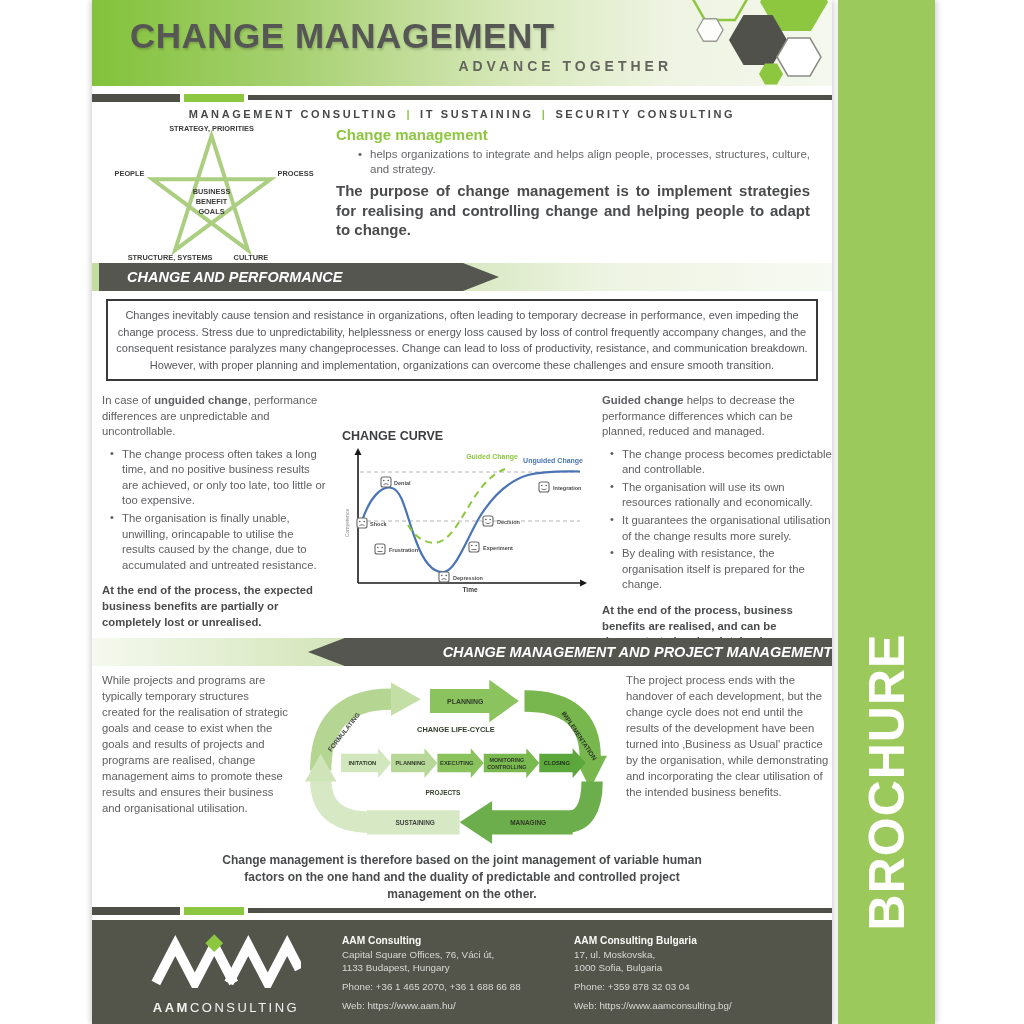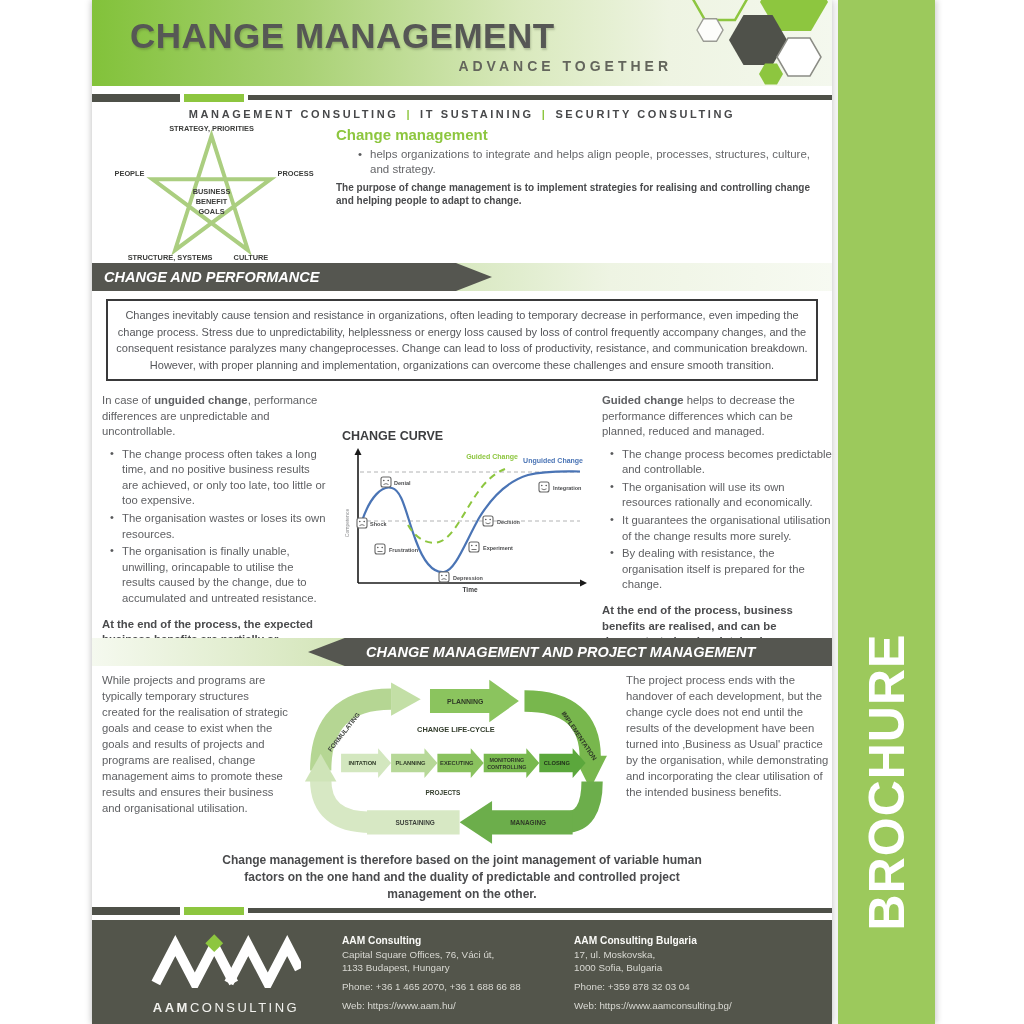--- a/index.html
+++ b/index.html
@@ -45,32 +45,32 @@
   }
   .services .sep { color:#8dc63f; padding:0 8px; font-weight:bold; }
   
   .intro { flex:none; display:flex; height:140px; padding:2px 12px 0 6px; }
   .intro-star { flex:none; width:228px; }
   .intro-text { flex:1; padding:4px 10px 0 10px; }
   .intro-text h2 { color:#8dc63f; font-size:15px; font-weight:bold; margin-bottom:4px; }
   .intro-text ul { list-style:none; margin-left:22px; }
   .intro-text li { position:relative; padding-left:12px; font-size:11.5px; line-height:1.28; color:#66676a; text-align:justify; }
   .intro-text li::before { content:"\2022"; position:absolute; left:0; top:0; color:#58595b; }
-  .purpose { margin-top:5px; font-size:10px; font-weight:bold; color:#4a4b4d; line-height:1.3; text-align:justify; }
+  .purpose { margin-top:5px; font-size:15px; font-weight:bold; color:#4a4b4d; line-height:1.3; text-align:justify; }
   
   .banner-row { flex:none; height:28px; position:relative; }
   .row1 { margin-top:3px; background:linear-gradient(to right,#c3dda0 30%,#eef4e3 70%,#f7faf2 100%); }
   .row2 { margin-top:5px; background:linear-gradient(to right,#f5f9ef 0%,#cbe0ab 42%); }
   .banner {
     position:absolute; top:0; height:28px; background:#555650;
     color:#fff; font-size:14.5px; font-style:italic; font-weight:bold;
     display:flex; align-items:center;
   }
-  .row1 .banner { left:0; width:400px; padding-left:12px; clip-path:polygon(0 0,91% 0,100% 50%,91% 100%,0 100%); }
-  .row2 .banner { right:0; width:524px; padding-left:58px; clip-path:polygon(0 50%,7% 0,100% 0,100% 100%,7% 100%); }
+  .row1 .banner { left:7px; width:400px; padding-left:28px; clip-path:polygon(0 0,91% 0,100% 50%,91% 100%,0 100%); }
+  .row2 .banner { right:0; width:524px; padding-left:58px; clip-path:polygon(0 50%,7% 0,100% 0,100% 100%,7% 100%);justify-content:flex-end; }
   
   .textbox {
     flex:none; margin:8px 14px 0 14px; border:2px solid #39393a;
     padding:6px 8px; font-size:11px; line-height:1.5; text-align:center; color:#55565a;
   }
   
   .perf { flex:none; display:flex; padding:12px 16px 0 10px; height:252px; }
   .col { font-size:11.3px; line-height:1.38; color:#5f6063; }
   .col-l { flex:none; width:226px; }
   .col-r { flex:none; width:236px; padding-left:4px; }
@@ -164,21 +164,20 @@
     </div>
   </div>
 
   <div class="textbox">Changes inevitably cause tension and resistance in organizations, often leading to temporary decrease in performance, even impeding the change process. Stress due to unpredictability, helplessness or energy loss caused by loss of control frequently accompany changes, and the consequent resistance paralyzes many changeprocesses. Change can lead to loss of productivity, resistance, and communication breakdown. However, with proper planning and implementation, organizations can overcome these challenges and ensure smooth transition.</div>
 
   <div class="perf">
     <div class="col col-l">
       <p><span>In case of </span><b>unguided change</b><span>, performance differences are unpredictable and uncontrollable.</span></p>
       <ul>
         <li>The change process often takes a long time, and no positive business results are achieved, or only too late, too little or too expensive.</li>
-        <li>The organisation wastes or loses its own resources.</li>
         <li>The organisation is finally unable, unwilling, orincapable to utilise the results caused by the change, due to accumulated and untreated resistance.</li>
       </ul>
       <p class="concl">At the end of the process, the expected business benefits are partially or completely lost or unrealised.</p>
     </div>
 
     <div class="chartbox">
       <div class="chart-title">CHANGE CURVE</div>
       <svg width="250" height="150" viewBox="0 0 250 150">
 
         <line x1="16" y1="138" x2="16" y2="8" stroke="#1a1a1a" stroke-width="1.6"></line>

